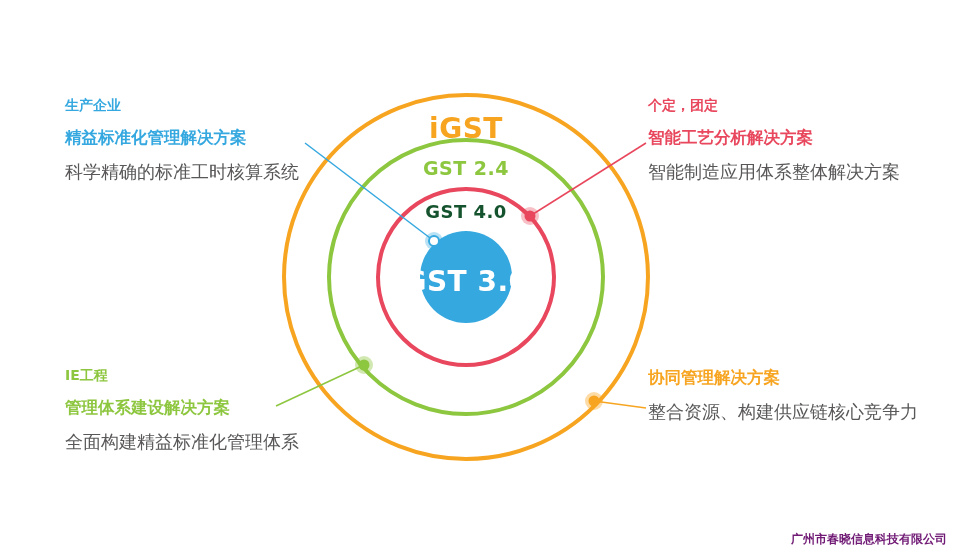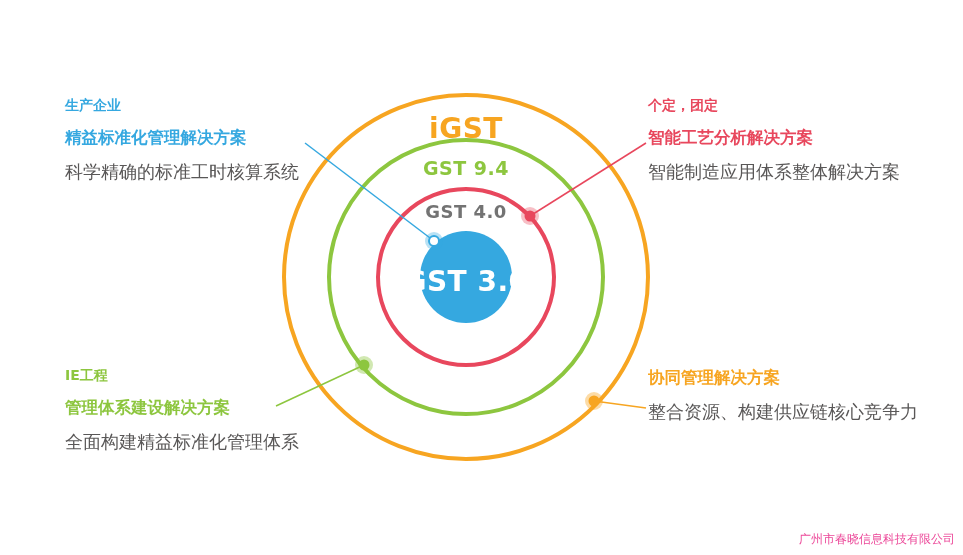--- a/index.html
+++ b/index.html
@@ -23,45 +23,45 @@
   .ring-label {
     position: absolute;
     left: 466px;
     transform: translateX(-50%);
     font-weight: bold;
     white-space: nowrap;
     letter-spacing: 0.5px;
   }
   .lbl-igst { top: 112px; font-size: 28px; color: #F7A521; }
   .lbl-g5   { top: 157px; font-size: 19px; color: #8DC63F; }
-  .lbl-g4   { top: 201px; font-size: 18px; color: #737373; }
+  .lbl-g4   { top: 201px; font-size: 18px; color: #14532d; }
   .lbl-g3   { top: 265px; font-size: 28px; color: #ffffff; }
 
   .callout { position: absolute; width: 310px; }
   .callout .title    { font-size: 14px;   font-weight: bold; margin-bottom: 12px; }
   .callout .subtitle { font-size: 16.5px; font-weight: bold; margin-bottom: 11px; }
   .callout .desc     { font-size: 18px;   color: #595757; }
 
   .c-blue   .title, .c-blue   .subtitle { color: #35A8E0; }
   .c-red    .title, .c-red    .subtitle { color: #E8475D; }
   .c-green  .title, .c-green  .subtitle { color: #8DC63F; }
   .c-orange .title, .c-orange .subtitle { color: #F7A521; }
 
   .pos-tl { left: 65px;  top: 97px;  }
   .pos-tr { left: 648px; top: 97px;  }
   .pos-bl { left: 65px;  top: 367px; }
   .pos-br { left: 648px; top: 367px; }
 
   .footer {
     position: absolute;
-    right: 8px;
+    right: 16px;
     bottom: 7px;
     font-size: 12px;
-    font-weight: normal;
-    color: #ec4899;
+    font-weight: bold;
+    color: #701a75;
     white-space: nowrap;
   }
 </style>
 </head>
 <body>
 
 <div class="stage">
 
   <svg class="rings" viewBox="0 0 963 555" aria-hidden="true">
 
@@ -87,21 +87,21 @@
       <circle cx="364" cy="365" r="9" fill="#8DC63F" fill-opacity="0.4"></circle>
       <circle cx="364" cy="365" r="5.5" fill="#8DC63F"></circle>
     </g>
     <g>
       <circle cx="594" cy="401" r="9" fill="#F7A521" fill-opacity="0.4"></circle>
       <circle cx="594" cy="401" r="5.5" fill="#F7A521"></circle>
     </g>
   </svg>
 
   <div class="ring-label lbl-igst">iGST</div>
-  <div class="ring-label lbl-g5">GST 9.4</div>
+  <div class="ring-label lbl-g5">GST 2.4</div>
   <div class="ring-label lbl-g4">GST 4.0</div>
   <div class="ring-label lbl-g3">GST 3.0</div>
 
   <div class="callout c-blue pos-tl">
     <div class="title">生产企业</div>
     <div class="subtitle">精益标准化管理解决方案</div>
     <div class="desc">科学精确的标准工时核算系统</div>
   </div>
 
   <div class="callout c-red pos-tr">

